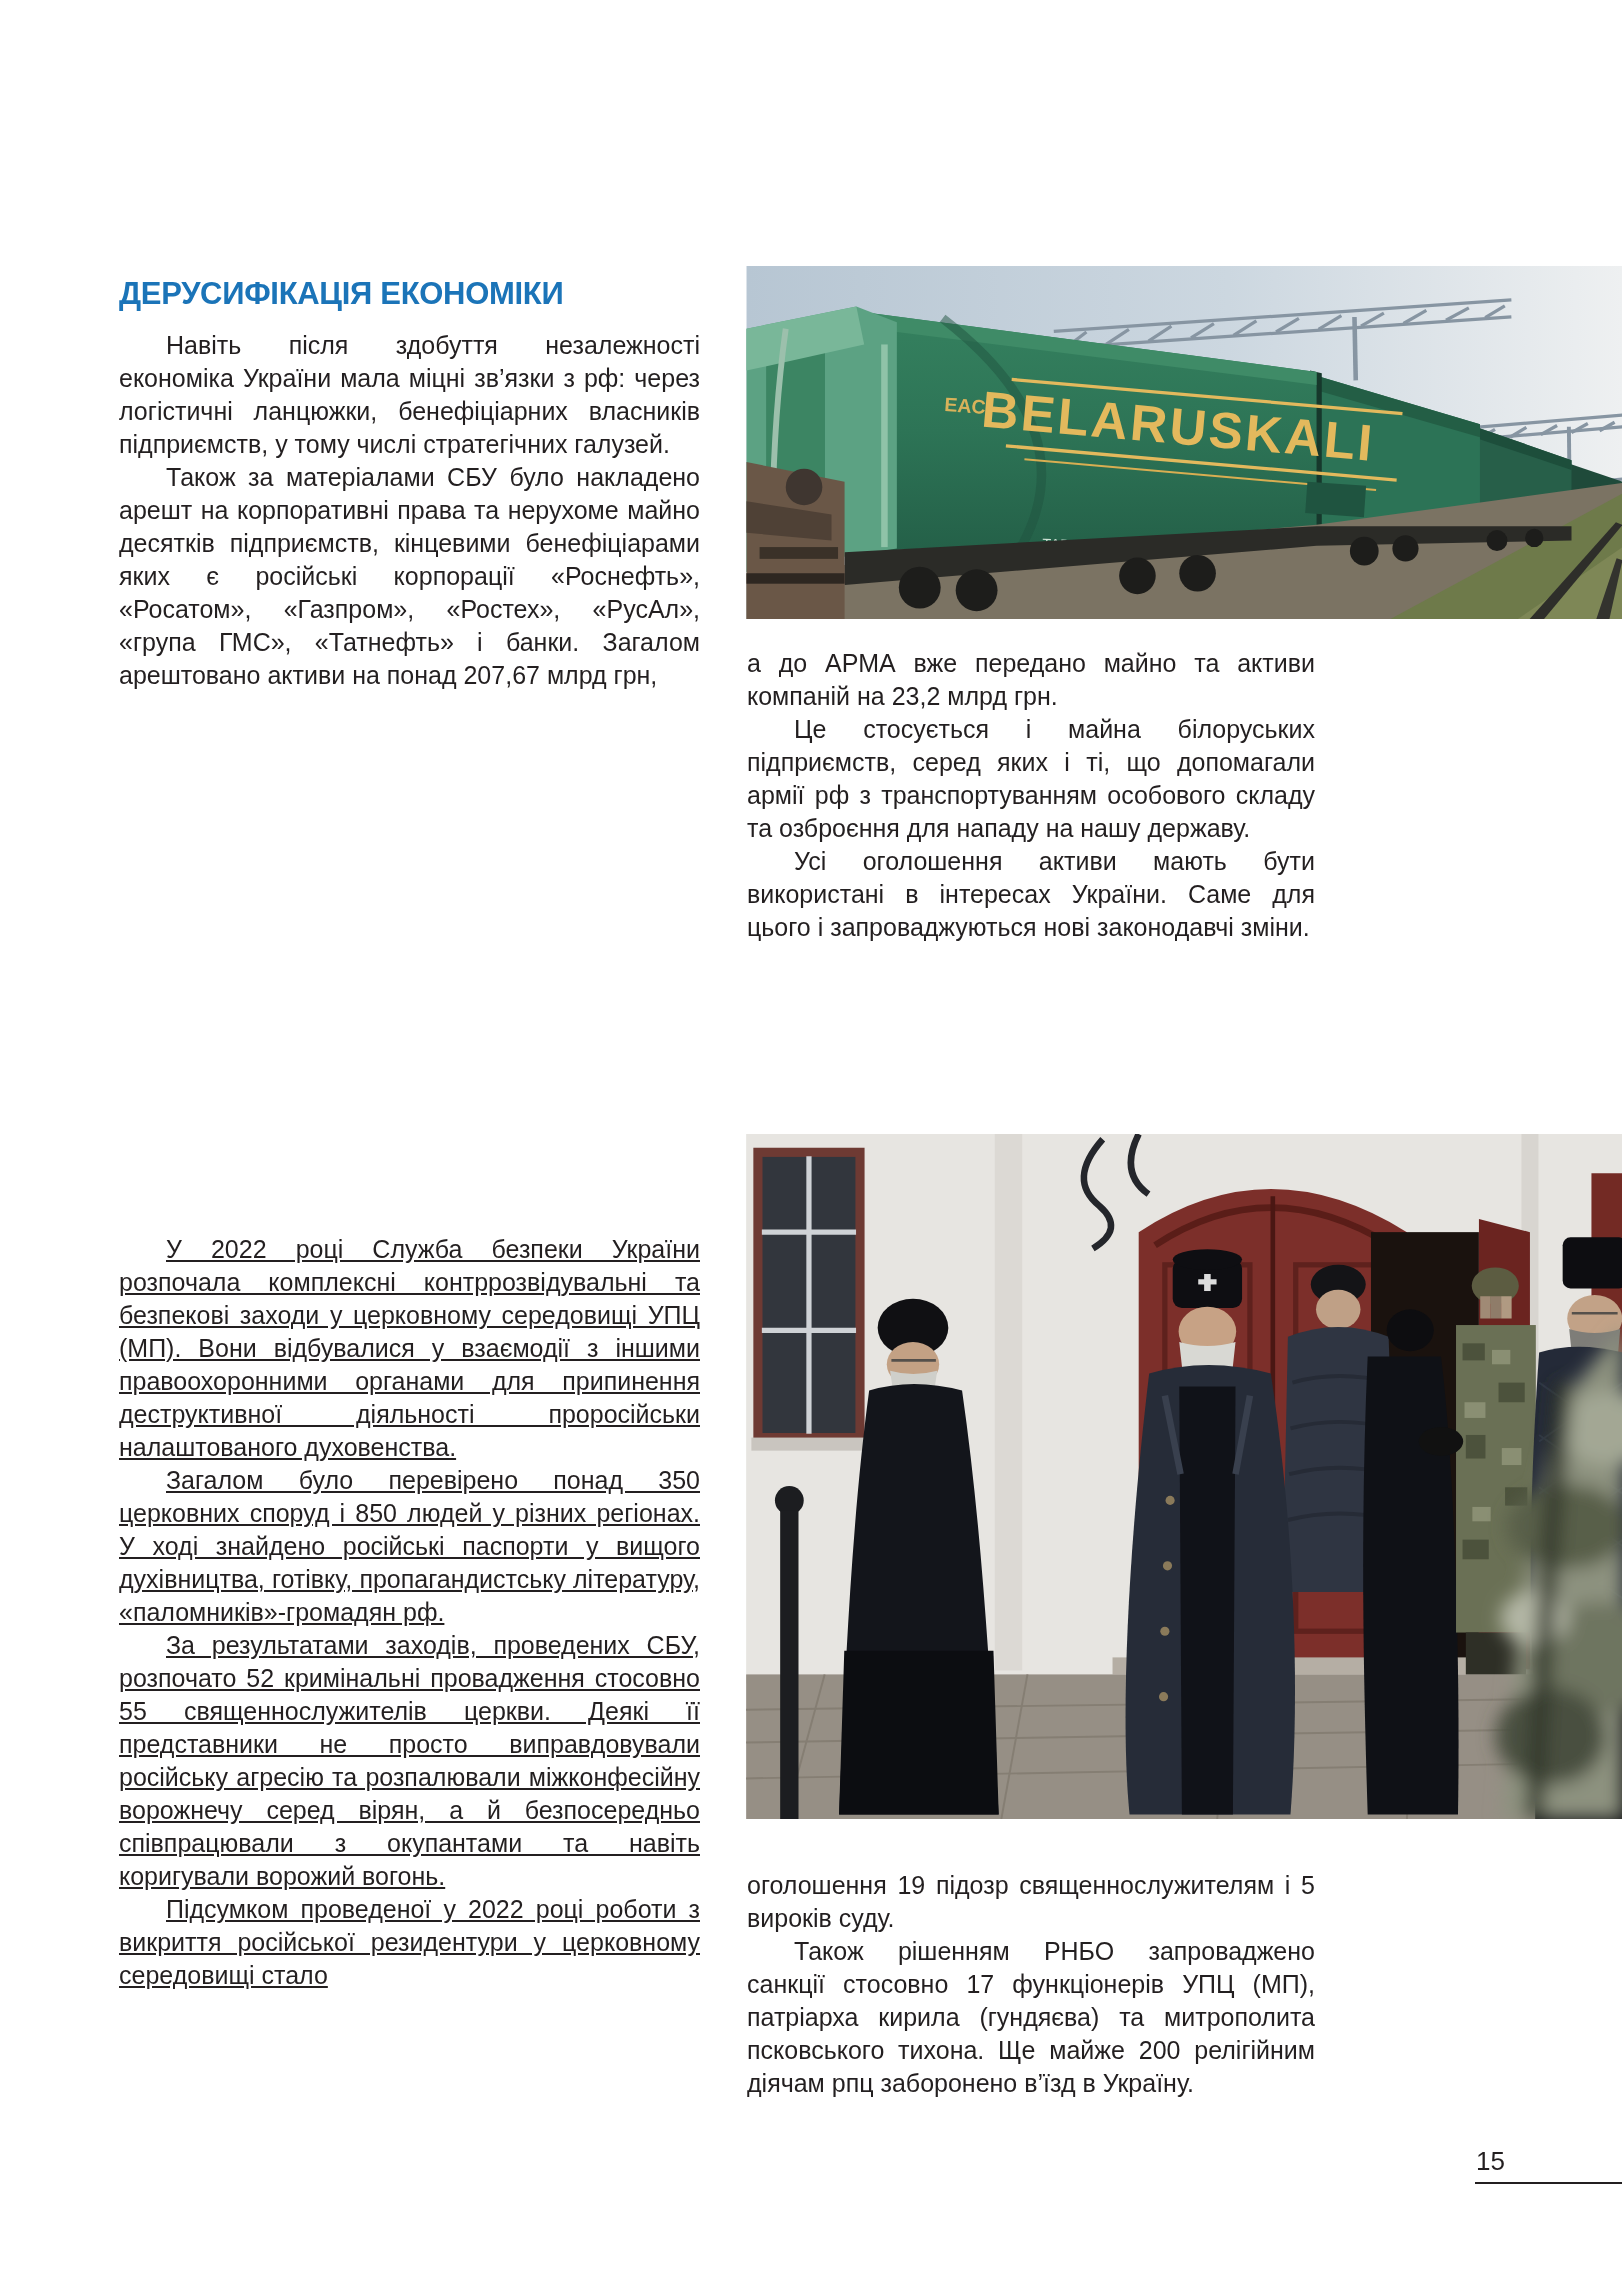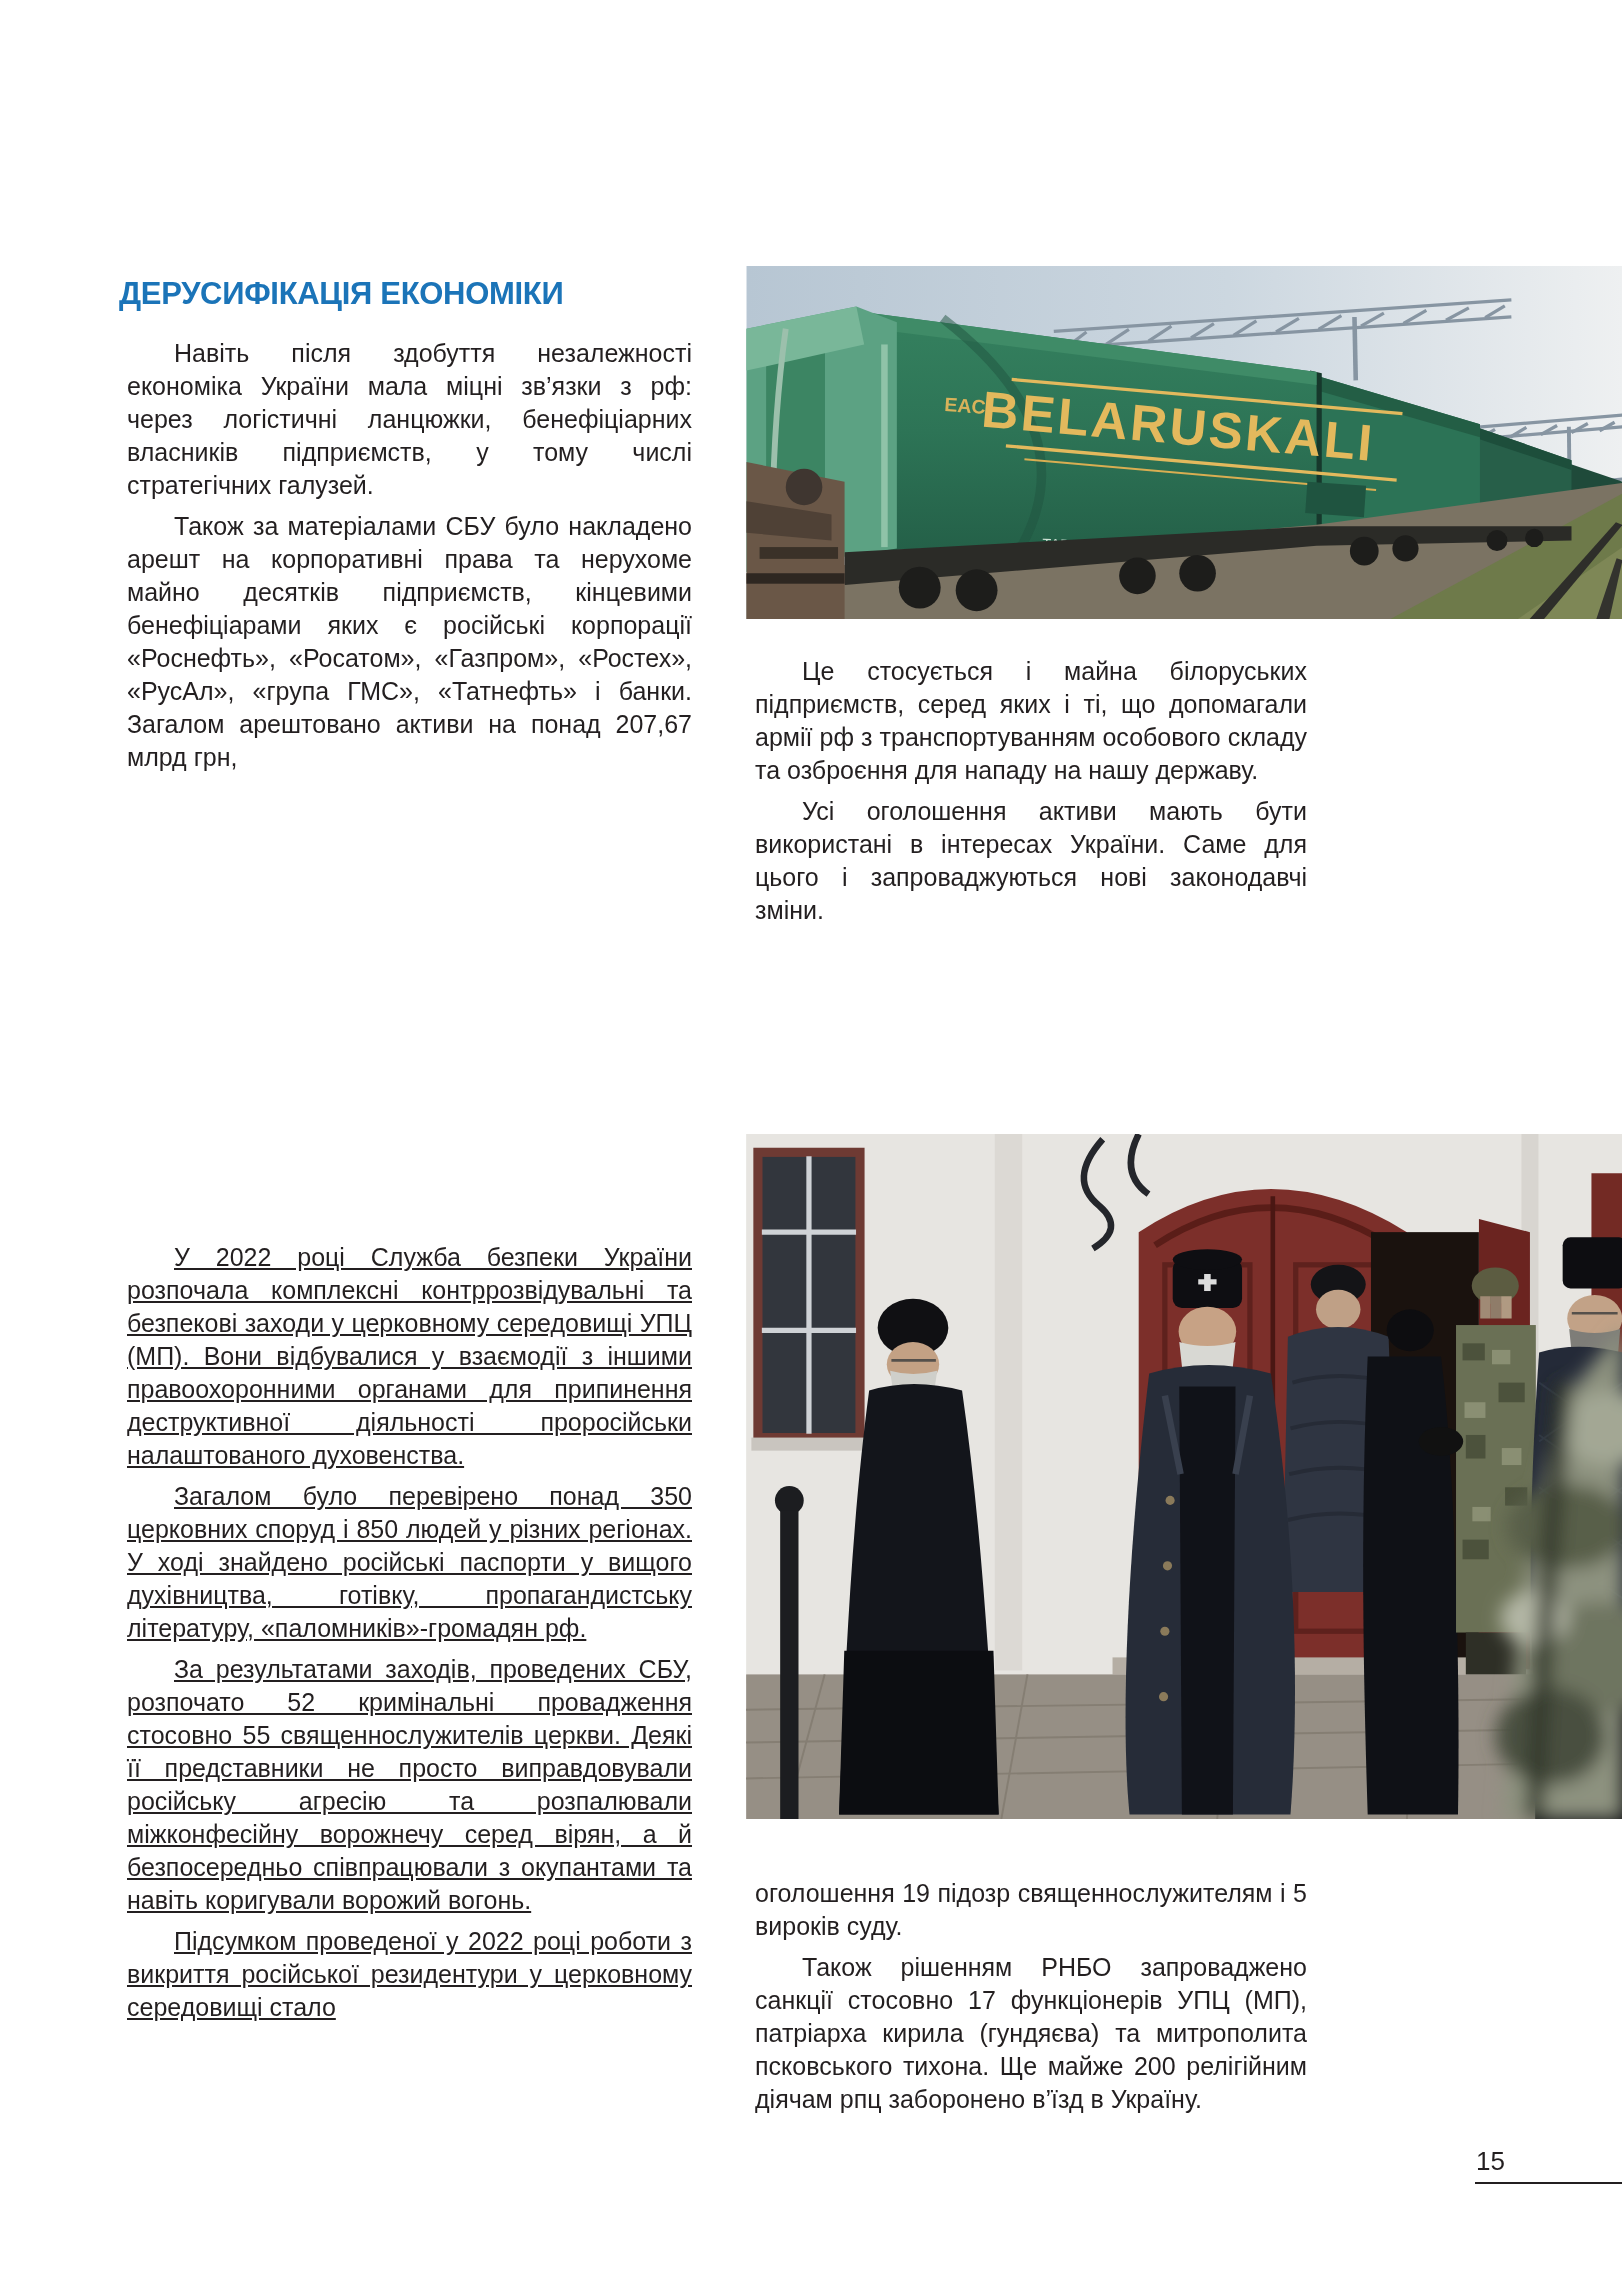--- a/index.html
+++ b/index.html
@@ -19,21 +19,21 @@
     font-size:31px;
     line-height:37px;
     letter-spacing:-0.3px;
   }
   .bodycol{
     position:absolute;
     font-size:25px;
     line-height:33px;
     text-align:justify;
   }
-  .bodycol p{margin:8px;text-indent:47px;}
+  .bodycol p{margin:0;text-indent:47px;}
   .bodycol p.cont{text-indent:0;}
   .photo{position:absolute;overflow:hidden;}
   .photo svg{display:block;}
   .pagenum{
     position:absolute;
     font-size:26px;
     color:#231f20;
     text-align:right;
   }
   .footrule{position:absolute;background:#231f20;}
@@ -135,20 +135,21 @@
         <polygon points="0,360 130,380 130,420 0,408" fill="#4f4136"></polygon>
         <circle cx="88" cy="338" r="28" fill="#3f3630"></circle>
         <rect x="20" y="430" width="120" height="18" fill="#3a3128"></rect>
         <rect x="0" y="470" width="150" height="16" fill="#2e2721"></rect>
       </g>
       <rect x="858" y="330" width="90" height="48" transform="rotate(4 858 330)" fill="#1f5440"></rect>
     </svg>
   </div>
 
   <div class="bodycol" style="left:747px;top:647px;width:568px;">
+    <p class="cont">а до АРМА вже передано майно та активи компаній на 23,2 млрд грн.</p>
     <p>Це стосується і майна білоруських підприємств, серед яких і ті, що  допомагали армії рф з транспортуванням особового складу та озброєння для нападу на нашу державу.</p>
     <p>Усі оголошення активи мають бути використані в інтересах України. Саме для цього і запроваджуються нові законодавчі зміни.</p>
   </div>
 
 
   <div class="bodycol" style="left:119px;top:1233px;width:581px;text-decoration:underline;">
     <p>У 2022 році Служба безпеки України розпочала комплексні контррозвідувальні та безпекові заходи у церковному середовищі УПЦ (МП). Вони відбувалися у взаємодії з іншими правоохоронними органами для припинення деструктивної діяльності проросійськи налаштованого духовенства.</p>
     <p>Загалом було перевірено понад 350 церковних споруд і 850 людей у різних регіонах. У ході знайдено російські паспорти у вищого духівництва, готівку, пропагандистську літературу, «паломників»-громадян рф.</p>
     <p>За результатами заходів, проведених СБУ, розпочато 52 кримінальні провадження стосовно 55 священнослужителів церкви. Деякі її представники не просто виправдовували російську агресію та розпалювали міжконфесійну ворожнечу серед вірян, а й безпосередньо співпрацювали з окупантами та навіть коригували ворожий вогонь.</p>
     <p>Підсумком проведеної у 2022 році роботи з викриття російської резидентури у церковному середовищі стало</p>

